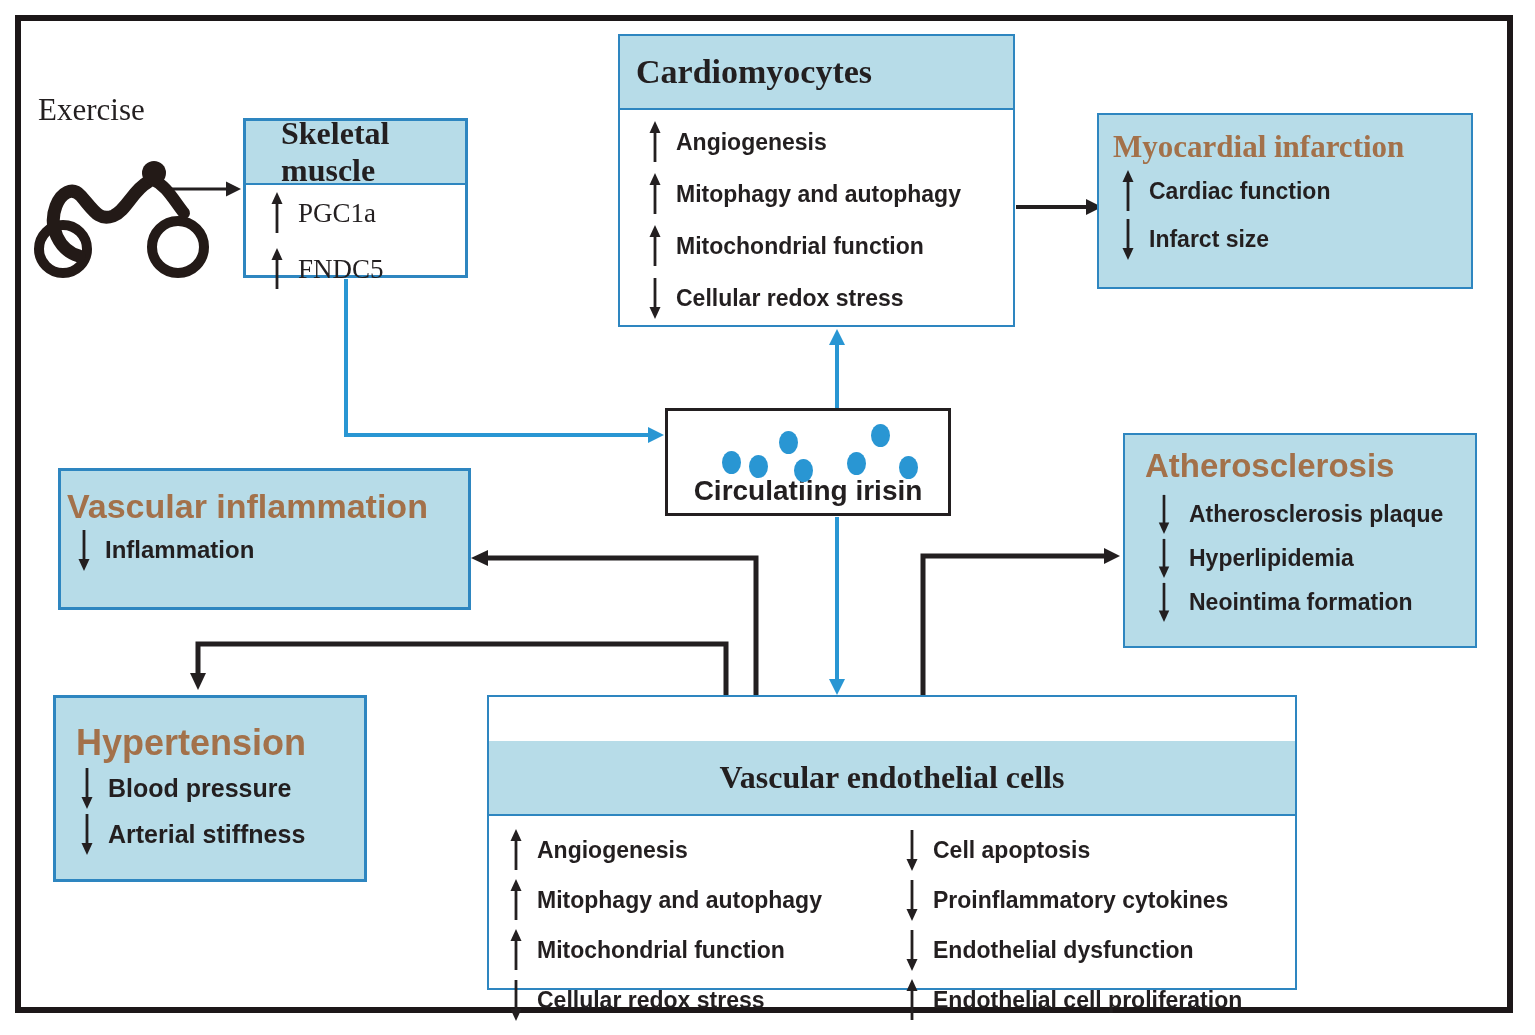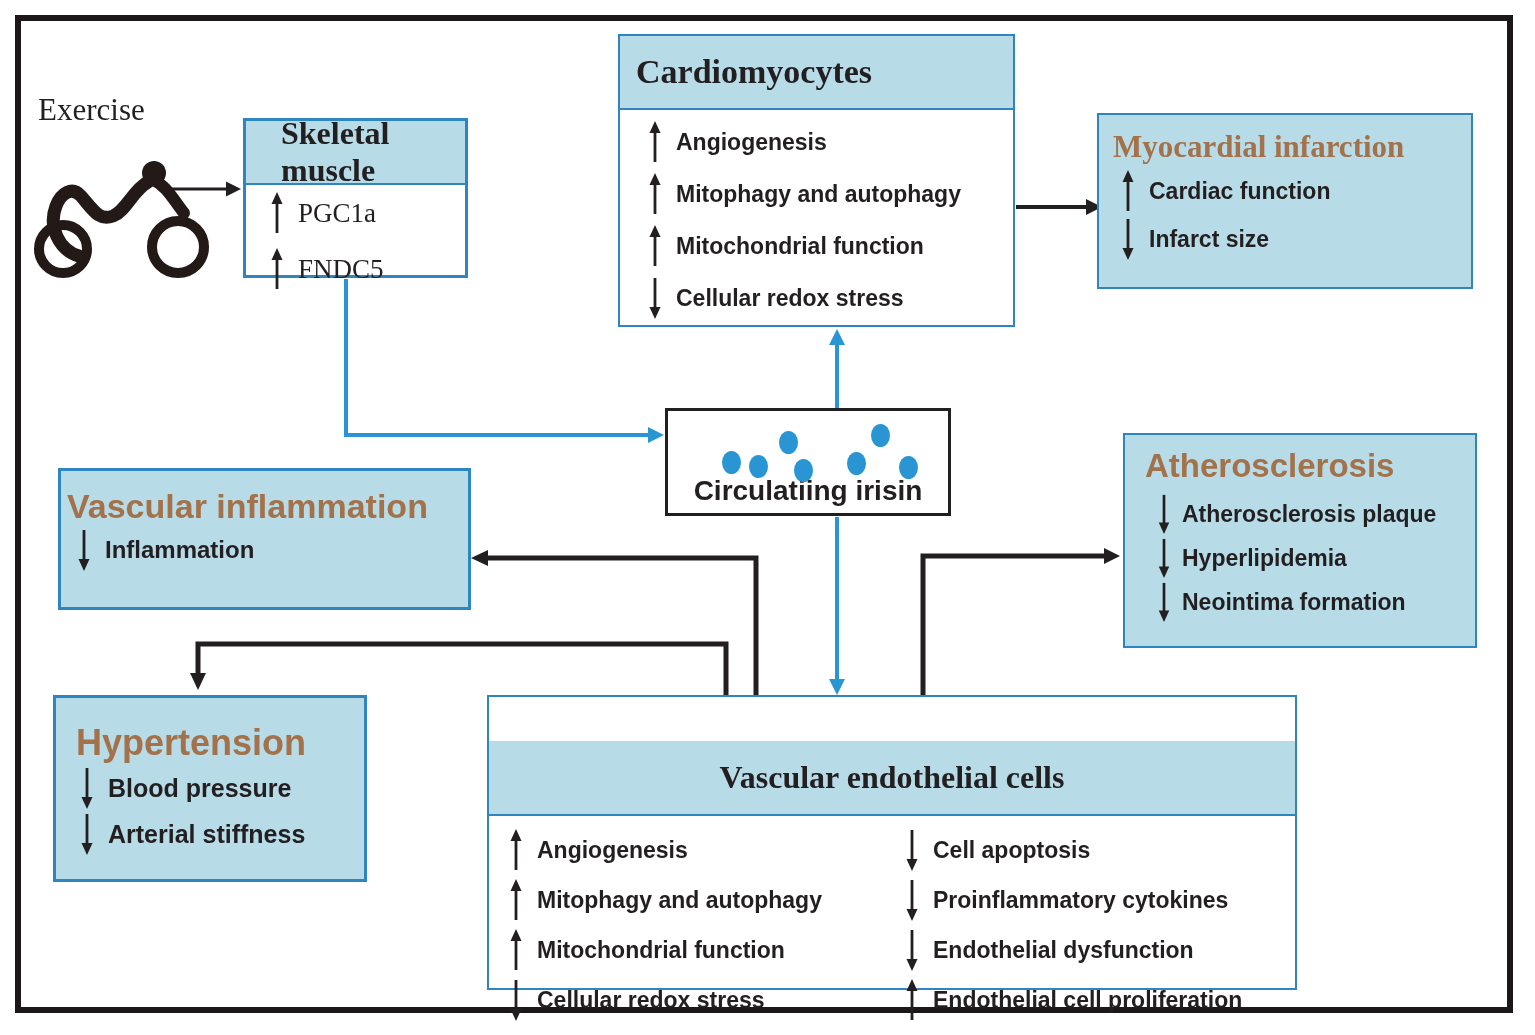--- a/index.html
+++ b/index.html
@@ -63,21 +63,21 @@
   .dot{position:absolute;width:19px;height:23px;border-radius:50%;background:var(--blue);}
   
   #box-vinflam{left:58px;top:468px;width:413px;height:142px;border-width:3px;}
   #box-vinflam .title{font-size:34px;margin:16px 0 0 6px;white-space:nowrap;}
   #box-vinflam .items{padding:2px 0 0 16px;}
   #box-vinflam .item-label{font-size:24px;}
   
   #box-athero{left:1123px;top:433px;width:354px;height:215px;}
   #box-athero .title{font-size:33px;margin:12px 0 8px 20px;}
   #box-athero .items{padding:0 0 0 32px;gap:2px;}
-  #box-athero .item-row{gap:11px;}
+  #box-athero .item-row{gap:18px;}
   #box-athero .tall-arrow{height:42px;}
   
   #box-hyper{left:53px;top:695px;width:314px;height:187px;border-width:3px;}
   #box-hyper .title{font-size:36px;margin:24px 0 0 20px;}
   #box-hyper .items{padding:2px 0 0 24px;gap:2px;}
   #box-hyper .item-label{font-size:25px;}
   
   #box-vec{left:487px;top:695px;width:810px;height:295px;}
   #box-vec .hdr{height:75px;justify-content:center;margin-top:44px;}
   #box-vec .hdr .t{font-size:32px;}

